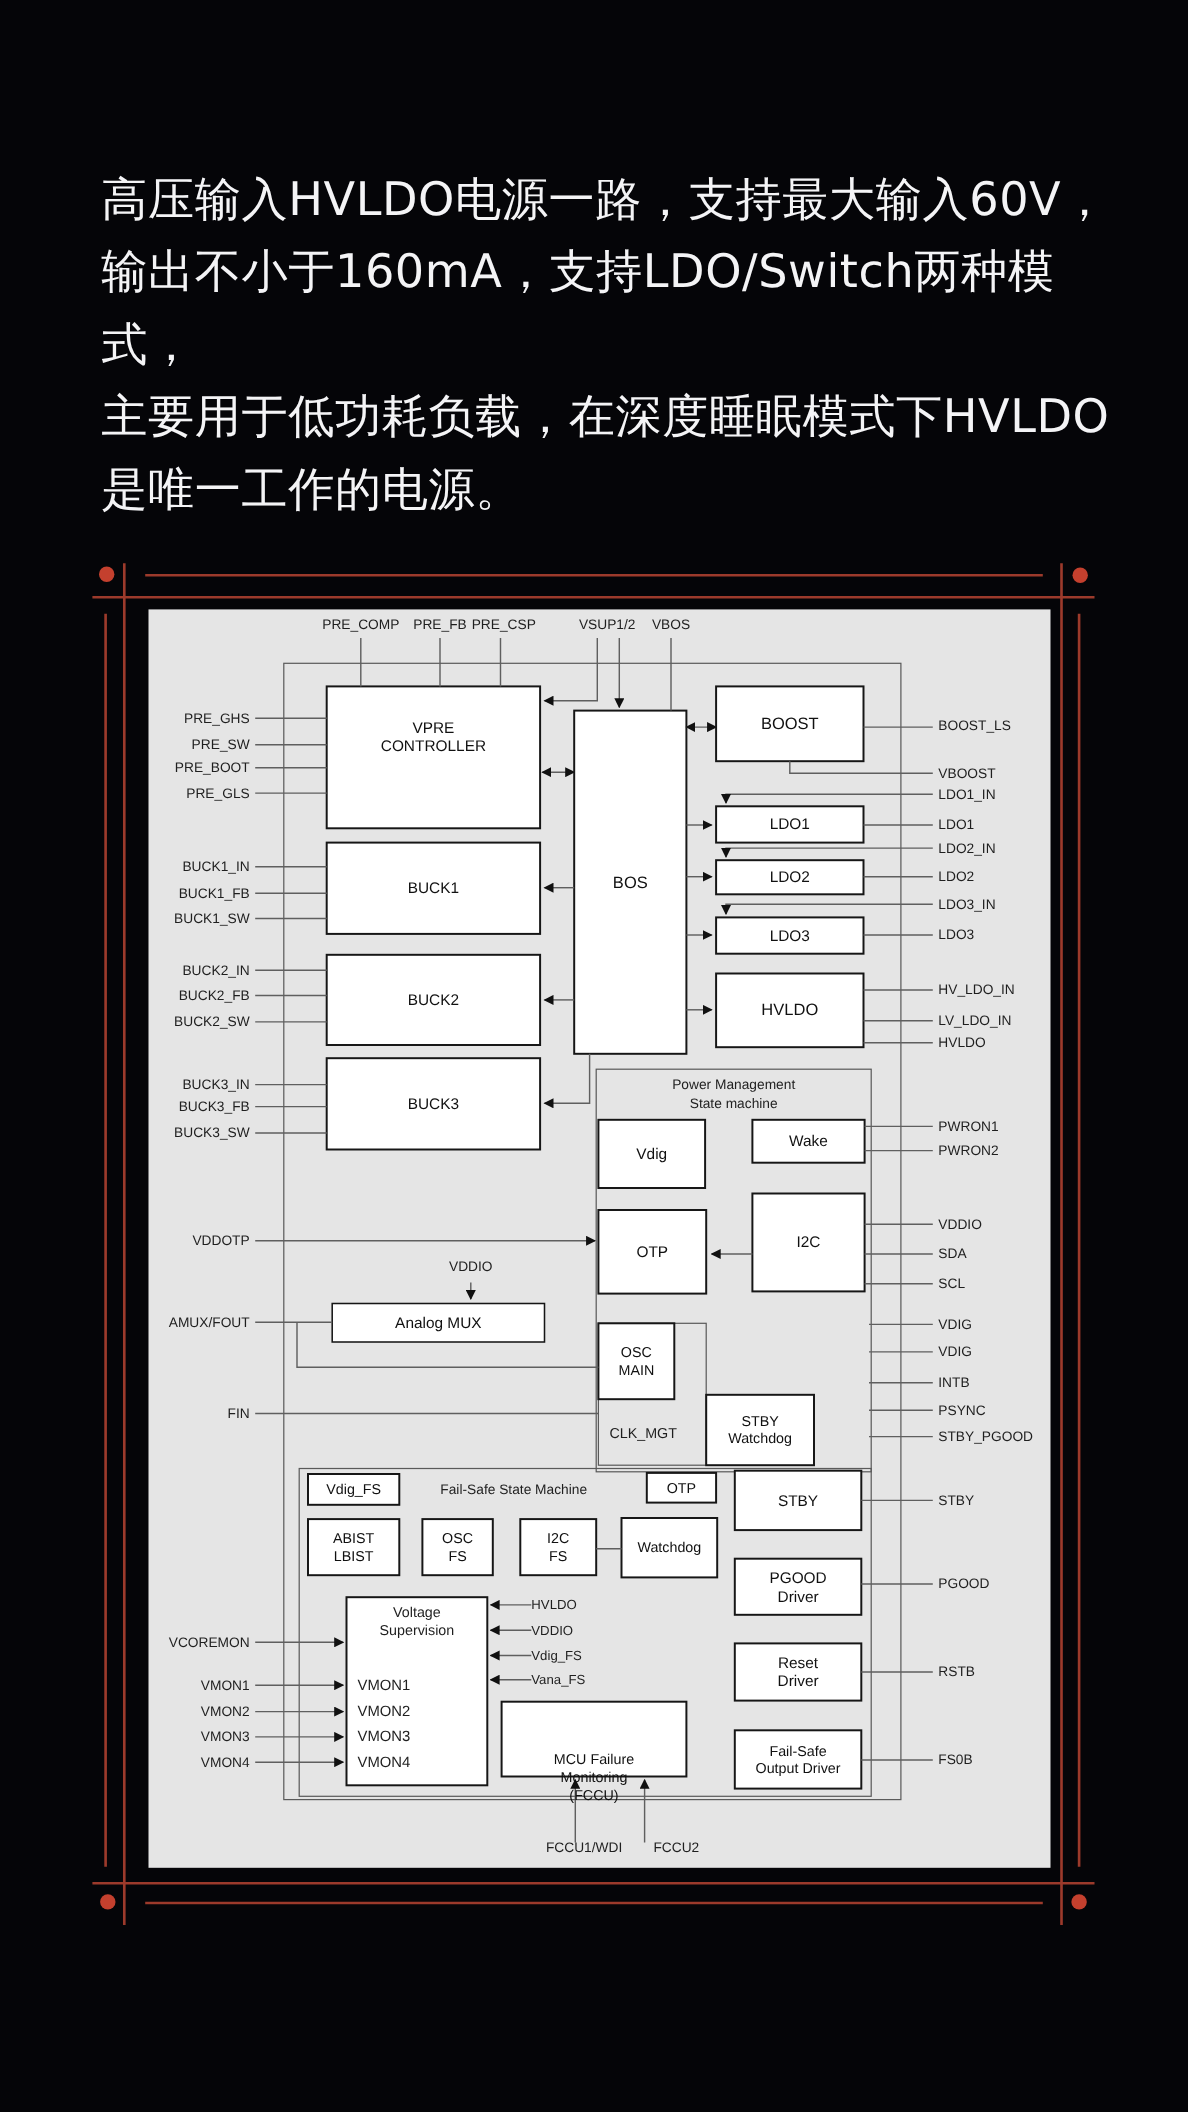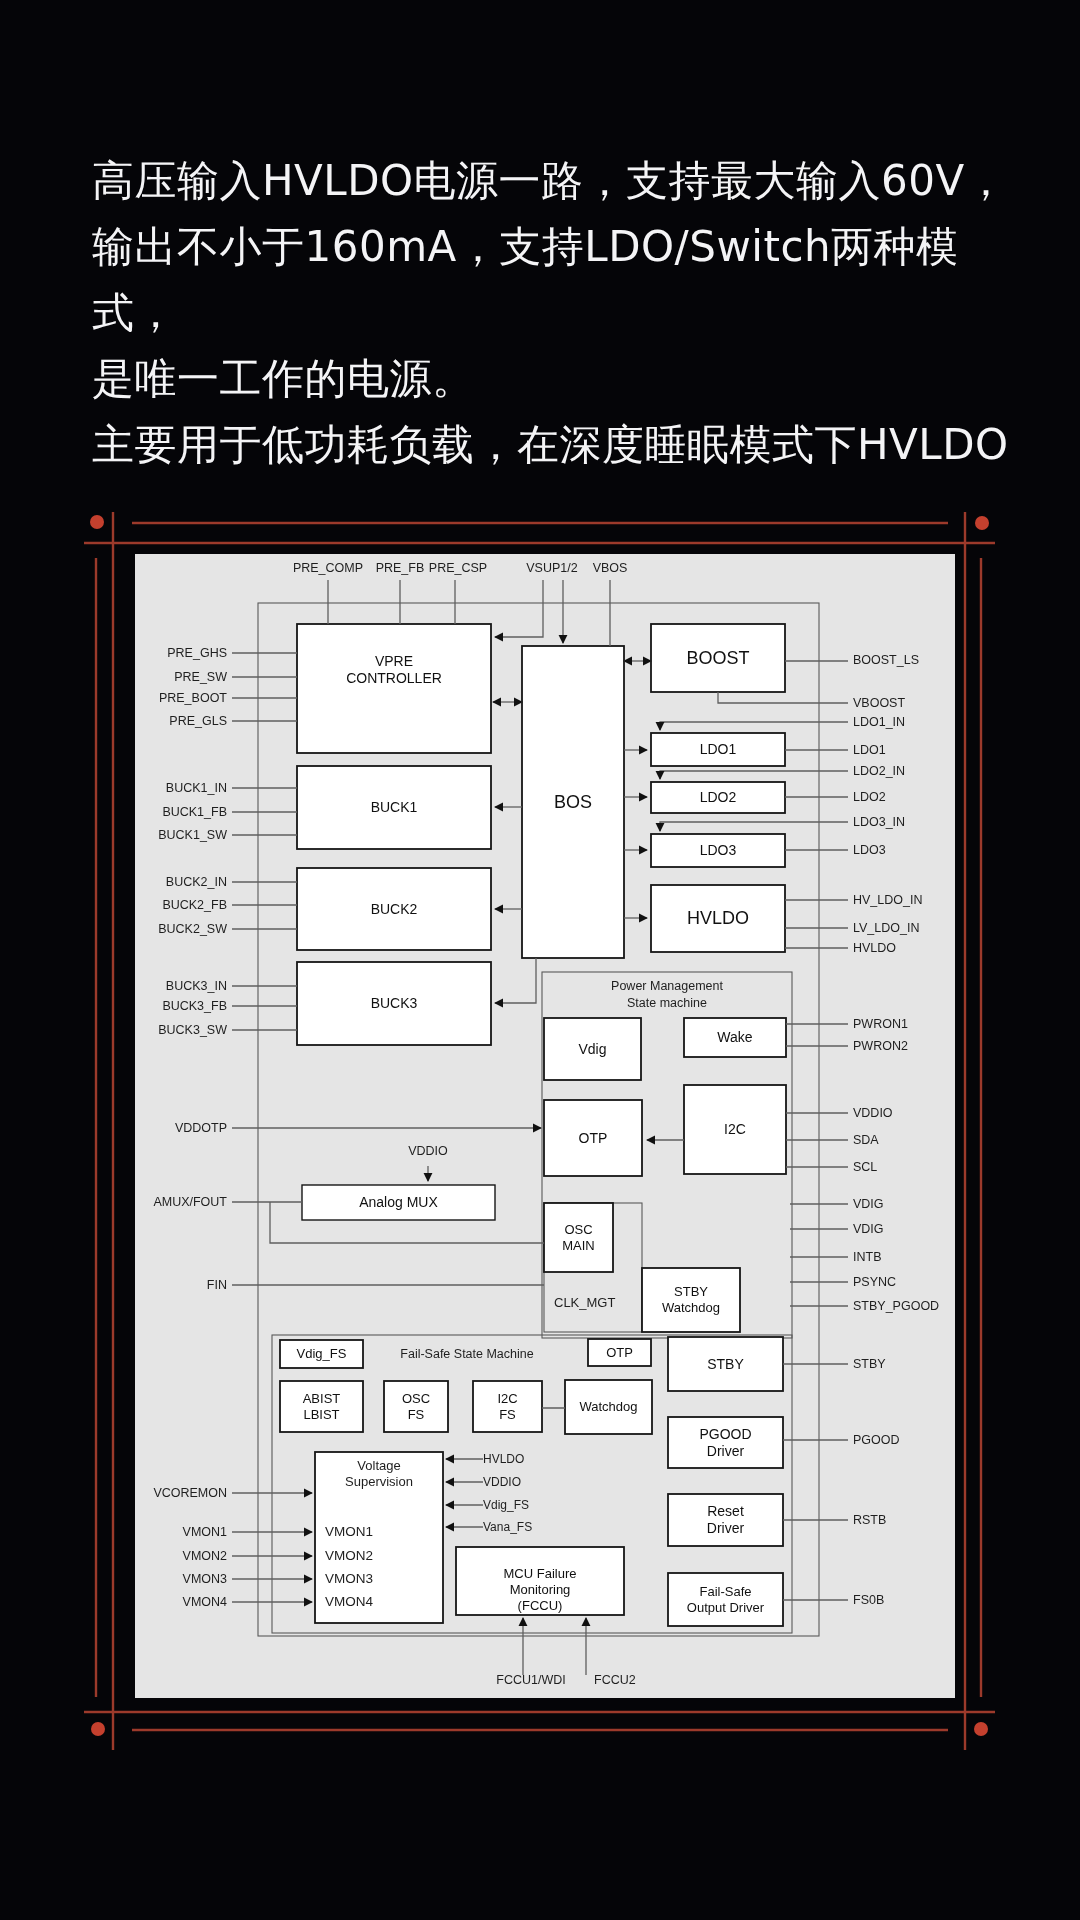--- a/index.html
+++ b/index.html
@@ -13,37 +13,37 @@
   .frame{position:absolute;left:0;top:0;}
   
   .panel{position:absolute;left:135px;top:554px;width:820px;height:1144px;background:#e5e5e5;}
   .wires{position:absolute;left:0;top:0;}
   .pin{position:absolute;font-size:12.5px;line-height:16px;color:#1f1f1f;white-space:nowrap;}
   .pl{right:728px;text-align:center;}
   .pr{left:718px;}
   .pt{top:6px;width:90px;text-align:center;}
   .blk{position:absolute;display:flex;align-items:center;justify-content:center;
        text-align:center;white-space:pre-line;color:#111;font-size:14px;line-height:17px;}
-  .f15{font-size:18px;}
+  .f15{font-size:15px;}
   .f13{font-size:13px;line-height:16px;}
   .f12{font-size:12.5px;line-height:17px;}
   .lbl{position:absolute;color:#1f1f1f;white-space:pre-line;}
   .vm{left:190px;font-size:13.5px;}
   .vsin{left:348px;font-size:12px;}
 </style>
 </head>
 <body>
 
 <div class="page">
 
   <div class="intro">
     <div>高压输入HVLDO电源一路，支持最大输入60V，</div>
     <div>输出不小于160mA，支持LDO/Switch两种模式，</div>
+    <div>主要用于低功耗负载，在深度睡眠模式下HVLDO</div>
     <div>是唯一工作的电源。</div>
-    <div>主要用于低功耗负载，在深度睡眠模式下HVLDO</div>
   </div>
 
   <svg class="frame" width="1080" height="1920">
     <g stroke="#9c3a2b" stroke-width="2.4">
       <line x1="84" y1="543" x2="995" y2="543"></line>
       <line x1="84" y1="1712" x2="995" y2="1712"></line>
       <line x1="113" y1="512" x2="113" y2="1750"></line>
       <line x1="965" y1="512" x2="965" y2="1750"></line>
       <line x1="132" y1="523" x2="948" y2="523"></line>
       <line x1="132" y1="1730" x2="948" y2="1730"></line>
@@ -252,21 +252,21 @@
 Supervision</div>
     <div class="pin vm" style="top:970px">VMON1</div>
     <div class="pin vm" style="top:994px">VMON2</div>
     <div class="pin vm" style="top:1017px">VMON3</div>
     <div class="pin vm" style="top:1040px">VMON4</div>
     <div class="pin vsin" style="top:897px">HVLDO</div>
     <div class="pin vsin" style="top:920px">VDDIO</div>
     <div class="pin vsin" style="top:943px">Vdig_FS</div>
     <div class="pin vsin" style="top:965px">Vana_FS</div>
 
-    <div class="blk f13" style="left:321px;top:993px;width:168px;height:86px">MCU Failure
+    <div class="blk f13" style="left:321px;top:1019px;width:168px;height:86px">MCU Failure
 Monitoring
 (FCCU)</div>
     <div class="blk" style="left:533px;top:783px;width:115px;height:54px">STBY</div>
     <div class="blk" style="left:533px;top:863px;width:115px;height:51px">PGOOD
 Driver</div>
     <div class="blk" style="left:533px;top:940px;width:115px;height:52px">Reset
 Driver</div>
     <div class="blk f13" style="left:533px;top:1019px;width:115px;height:53px">Fail-Safe
 Output Driver</div>
 

